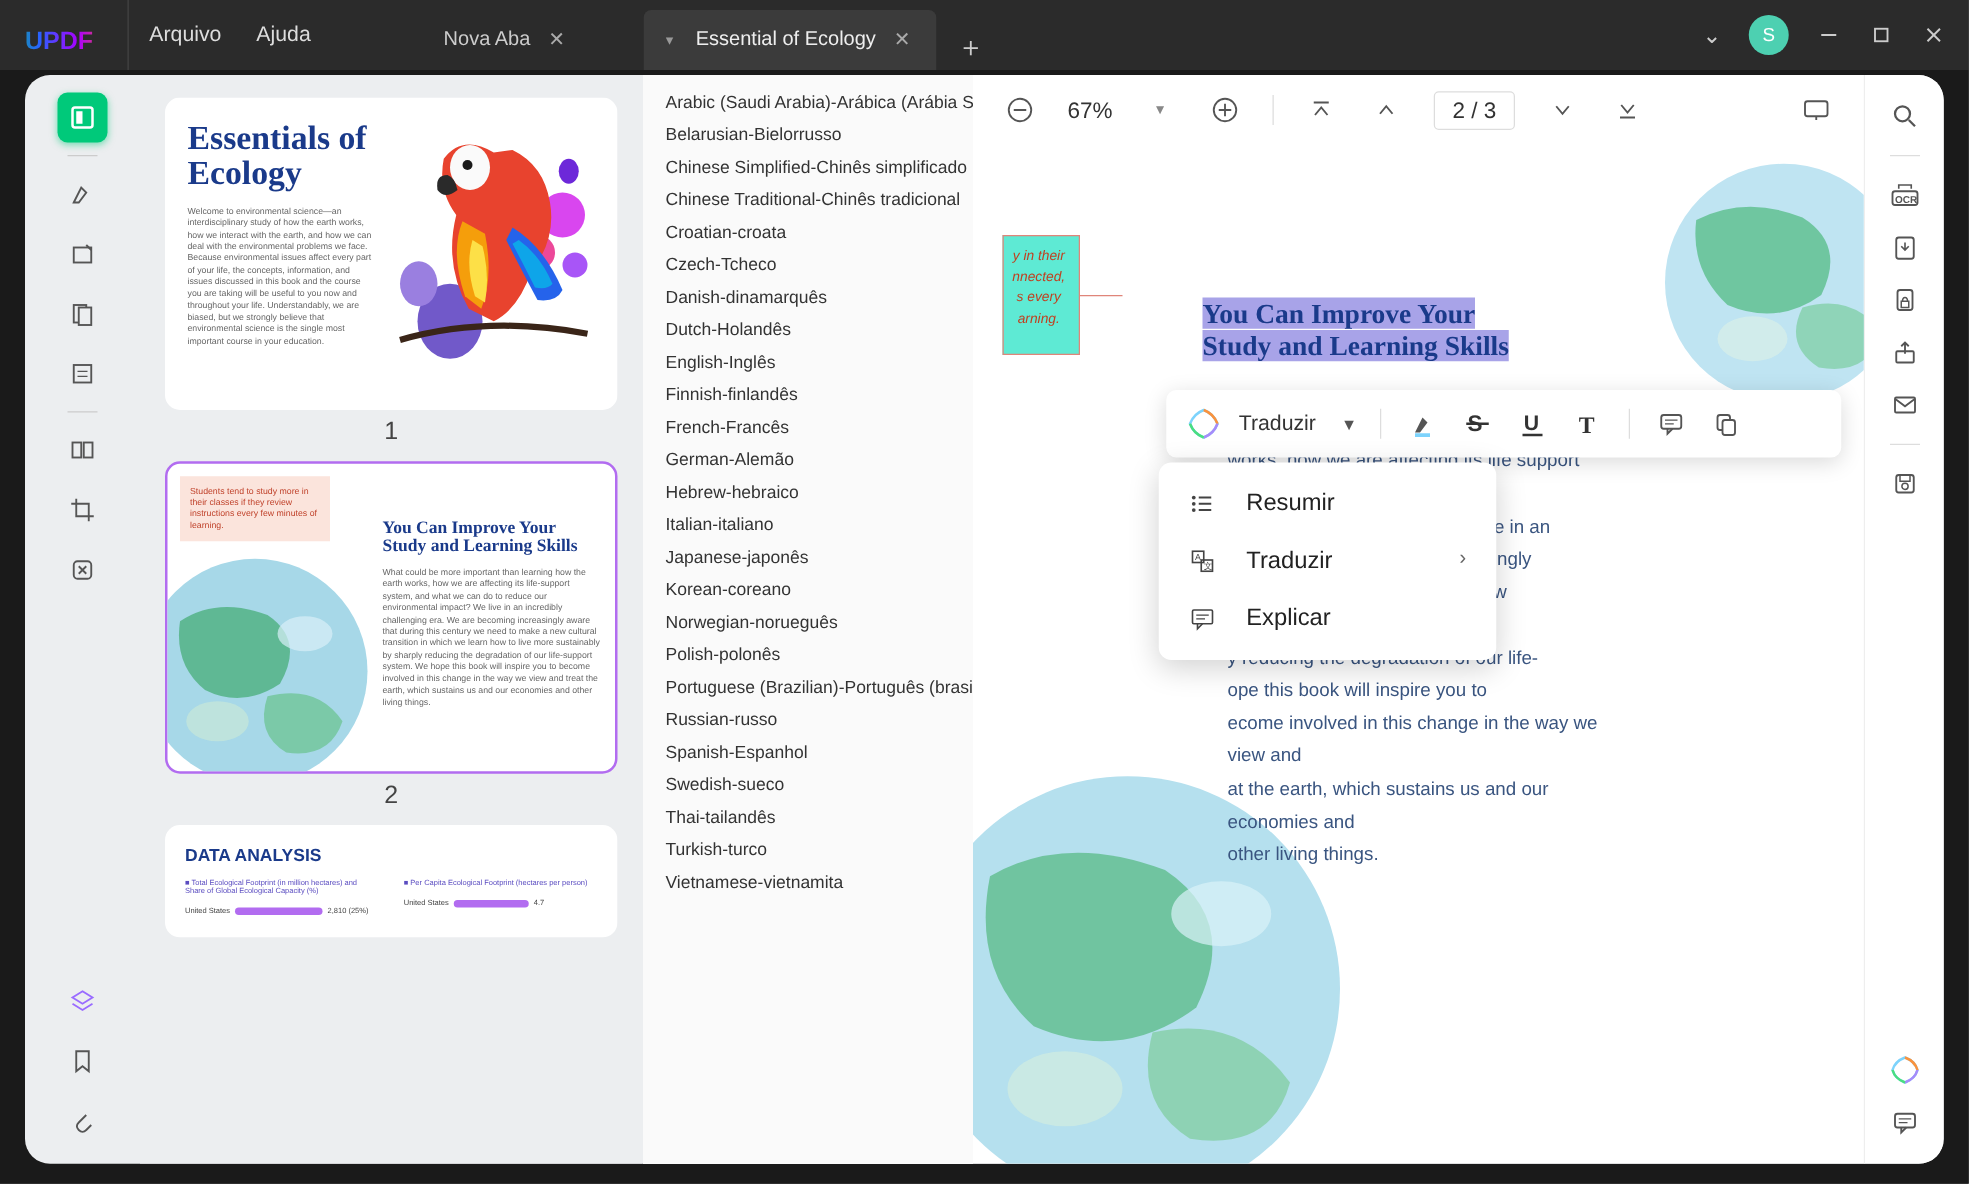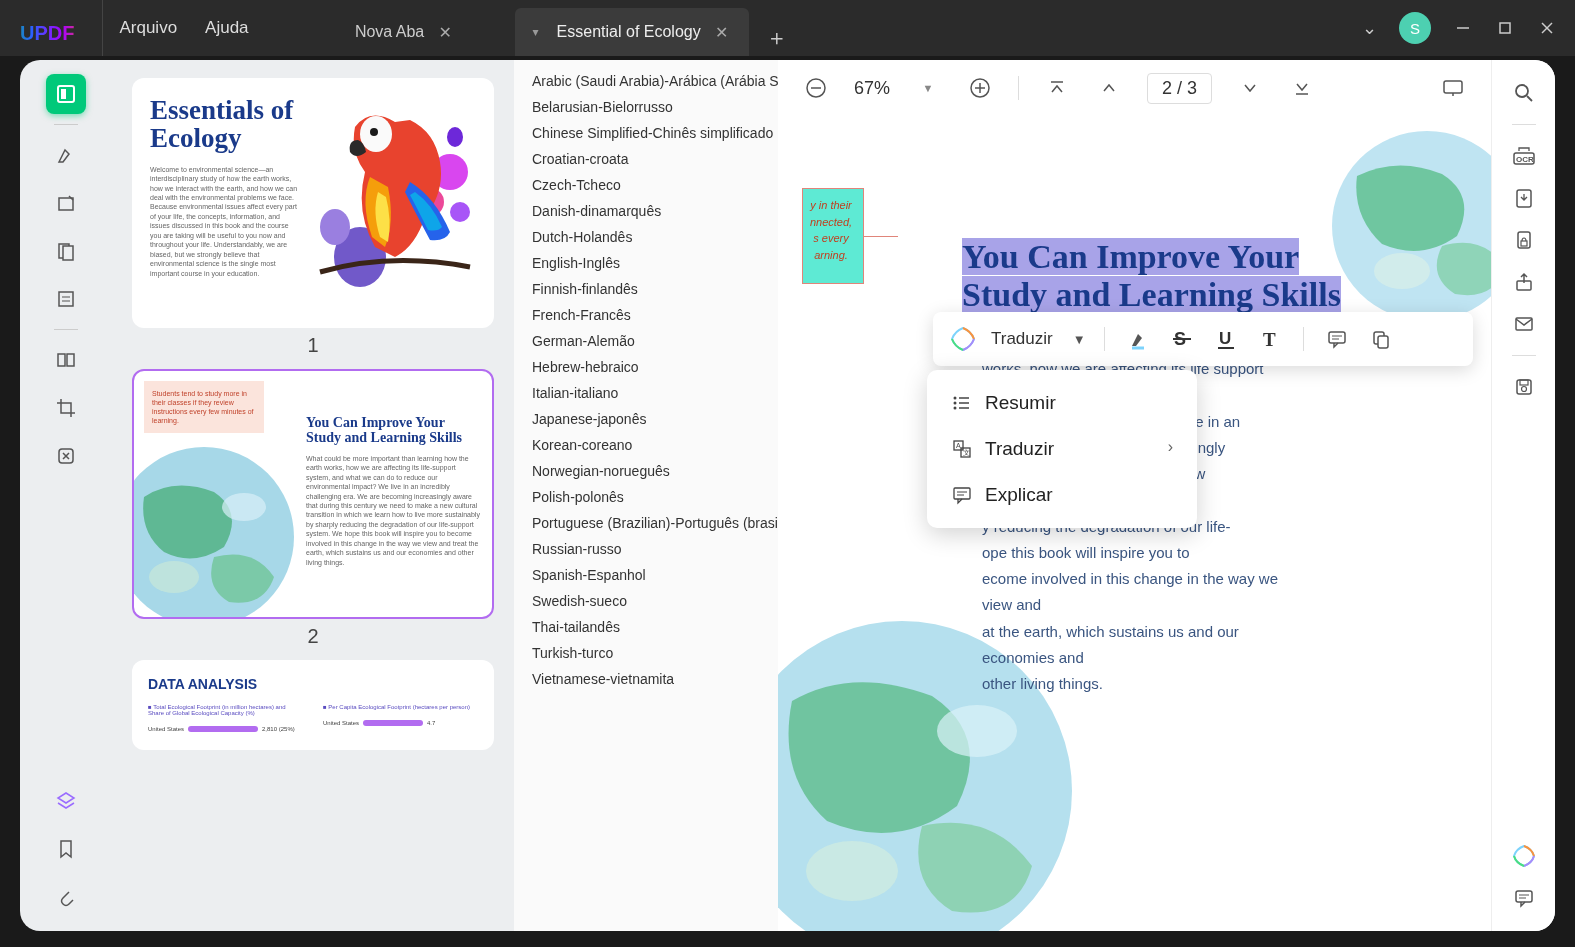--- a/index.html
+++ b/index.html
@@ -72,35 +72,35 @@
 .topbar .zoom { font-size:18px; color:#333; }
 .topbar .pagebox { background:#fff; border:1px solid #ddd; border-radius:4px; padding:4px 14px; font-size:18px; color:#333; }
 .vdiv { width:1px; height:24px; background:#ddd; }
 
 .doc { flex:1; padding:20px 24px; overflow:hidden; position:relative; }
 .page { background:#fff; height:100%; position:relative; }
 .page .globe2 { position:absolute; right:-60px; top:-10px; }
 .page .globe3 { position:absolute; left:-80px; bottom:-60px; }
 .page .notebox { position:absolute; left:0; top:52px; width:62px; height:96px; border:1px solid #e0857a; background:#5eead4; padding:8px 6px 8px 2px; color:#c04020; font-size:11px; font-style:italic; line-height:1.5; text-align:center; overflow:hidden; }
 .page .noteline { position:absolute; left:62px; top:100px; width:34px; height:1px; background:#e0857a; }
-.page .hl-title { position:absolute; left:160px; top:102px; font-family:Georgia,serif; font-weight:700; font-size:34px; color:#1a3a8a; }
+.page .hl-title { position:absolute; left:160px; top:102px; font-family:Georgia,serif; font-weight:700; font-size:22px; color:#1a3a8a; }
 .page .hl-title span { background:#a8a3e8; }
 .page .bodytxt { position:absolute; left:180px; top:220px; width:330px; font-size:15px; color:#3a5580; line-height:1.75; }
 
 
 .floatbar { position:absolute; right:18px; top:196px; width:540px; height:54px; background:#fff; border-radius:8px; box-shadow:0 4px 18px rgba(0,0,0,.15); display:flex; align-items:center; gap:14px; padding:0 16px; }
 .floatbar .lg { width:28px; height:28px; }
 .floatbar .fblbl { font-size:17px; color:#333; }
 .floatbar .caret { font-size:13px; color:#555; margin-left:6px; }
 .floatbar .fdiv { width:1px; height:24px; background:#ddd; margin:0 4px; }
 .floatbar .fic { width:30px; height:30px; display:flex; align-items:center; justify-content:center; cursor:pointer; }
 
 
 .aimenu { position:absolute; right:294px; top:254px; width:270px; background:#fff; border-radius:10px; box-shadow:0 6px 24px rgba(0,0,0,.18); padding:10px 0; }
-.aimenu .ai { display:flex; gap:12px; padding:12px 24px; font-size:19px; color:#222; cursor:pointer; }
+.aimenu .ai { display:flex; gap:24px; padding:12px 24px; font-size:19px; color:#222; cursor:pointer; }
 .aimenu .aiic { width:22px; height:22px; display:flex; align-items:center; justify-content:center; color:#444; }
 .aimenu .chevr { margin-left:auto; font-size:16px; color:#666; }
 
 
 .rightbar { width:64px; background:#fff; display:flex; flex-direction:column; align-items:center; padding:18px 0; gap:12px; border-left:1px solid #eee; }
 .rightbar .rb { width:30px; height:30px; display:flex; align-items:center; justify-content:center; color:#555; cursor:pointer; }
 .rightbar .sep { width:24px; height:1px; background:#ddd; margin:4px 0; }
 .rightbar .spacer { flex:1; }
 
 svg { display:block; }
@@ -294,20 +294,21 @@
               </div>
             </div>
           </div>
         </div>
       </div>
 
       <div class="langdrop" id="langlist">
           <div class="lang">Arabic (Saudi Arabia)-Arábica (Arábia Saudita)</div>
           <div class="lang">Belarusian-Bielorrusso</div>
           <div class="lang">Chinese Simplified-Chinês simplificado</div>
+          <div class="lang">Chinese Traditional-Chinês tradicional</div>
           <div class="lang">Croatian-croata</div>
           <div class="lang">Czech-Tcheco</div>
           <div class="lang">Danish-dinamarquês</div>
           <div class="lang">Dutch-Holandês</div>
           <div class="lang">English-Inglês</div>
           <div class="lang">Finnish-finlandês</div>
           <div class="lang">French-Francês</div>
           <div class="lang">German-Alemão</div>
           <div class="lang">Hebrew-hebraico</div>
           <div class="lang">Italian-italiano</div>

